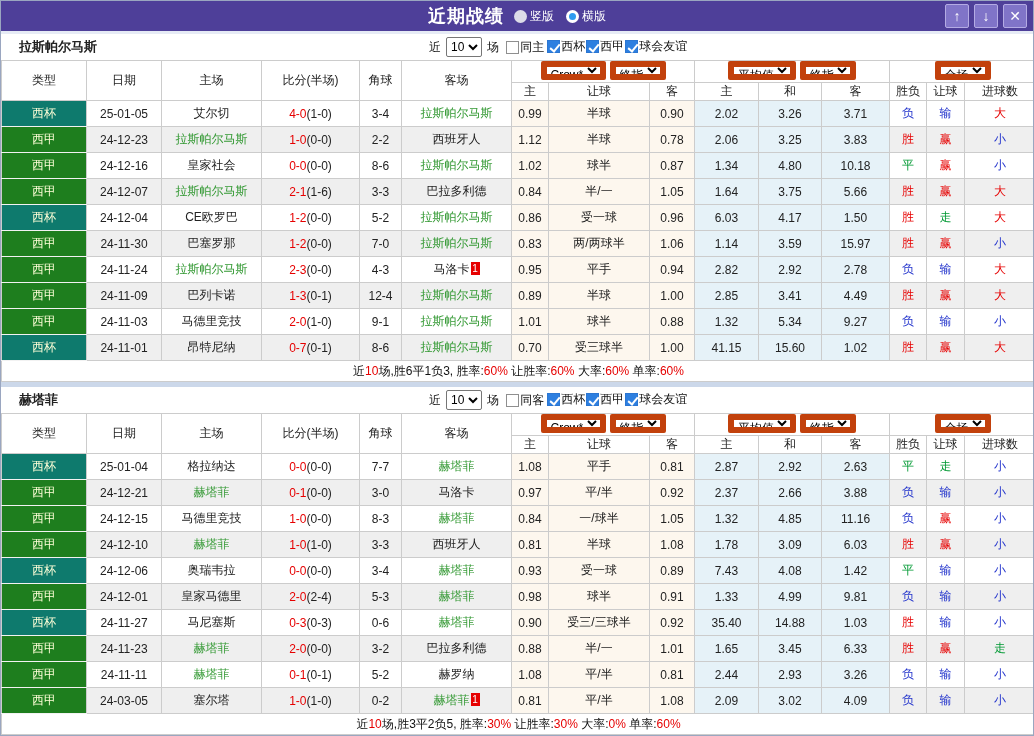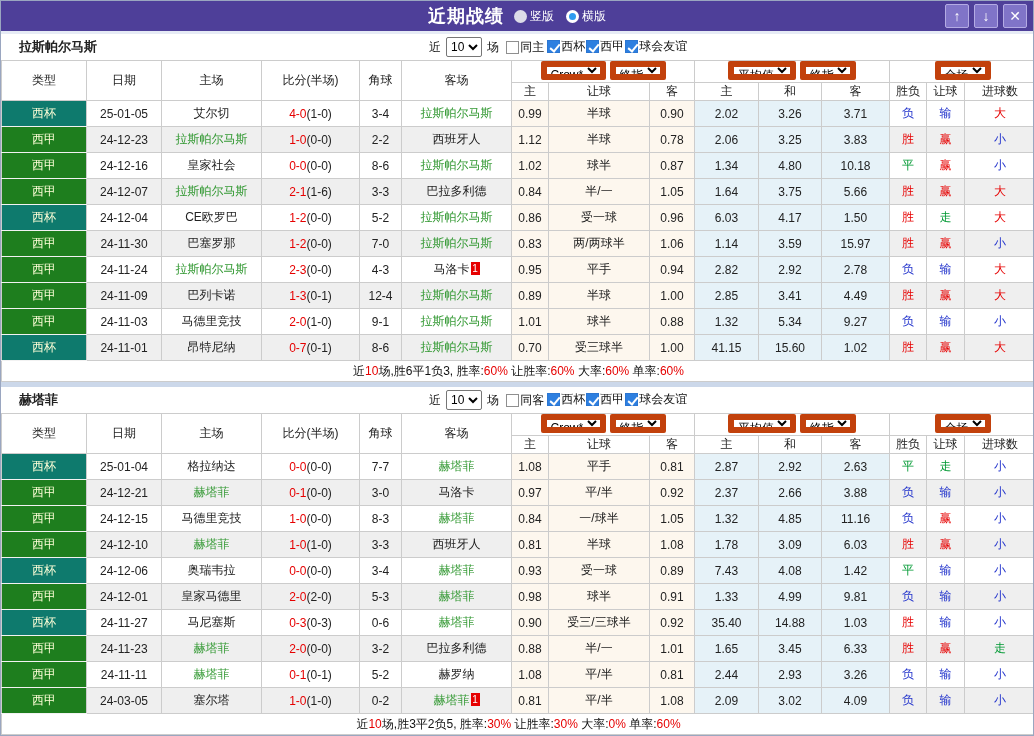--- a/index.html
+++ b/index.html
@@ -506,21 +506,21 @@
             <td class="bg-eu">4.08</td>
             <td class="bg-eu">1.42</td>
             <td class="plain t-green">平</td>
             <td class="plain t-blue">输</td>
             <td class="plain t-blue">小</td>
           </tr>
           <tr class="alt">
             <td class="td-type league">西甲</td>
             <td class="plain">24-12-01</td>
             <td class="plain"><span>皇家马德里</span></td>
-            <td class="plain"><span class="ft">2-0</span><span>(2-0)</span></td>
+            <td class="plain"><span class="ft">2-0</span><span>(2-4)</span></td>
             <td class="plain">5-3</td>
             <td class="plain"><span class="team-active">赫塔菲</span></td>
             <td class="bg-asia">0.98</td>
             <td class="bg-asia">球半</td>
             <td class="bg-asia">0.91</td>
             <td class="bg-eu">1.33</td>
             <td class="bg-eu">4.99</td>
             <td class="bg-eu">9.81</td>
             <td class="plain t-blue">负</td>
             <td class="plain t-blue">输</td>

